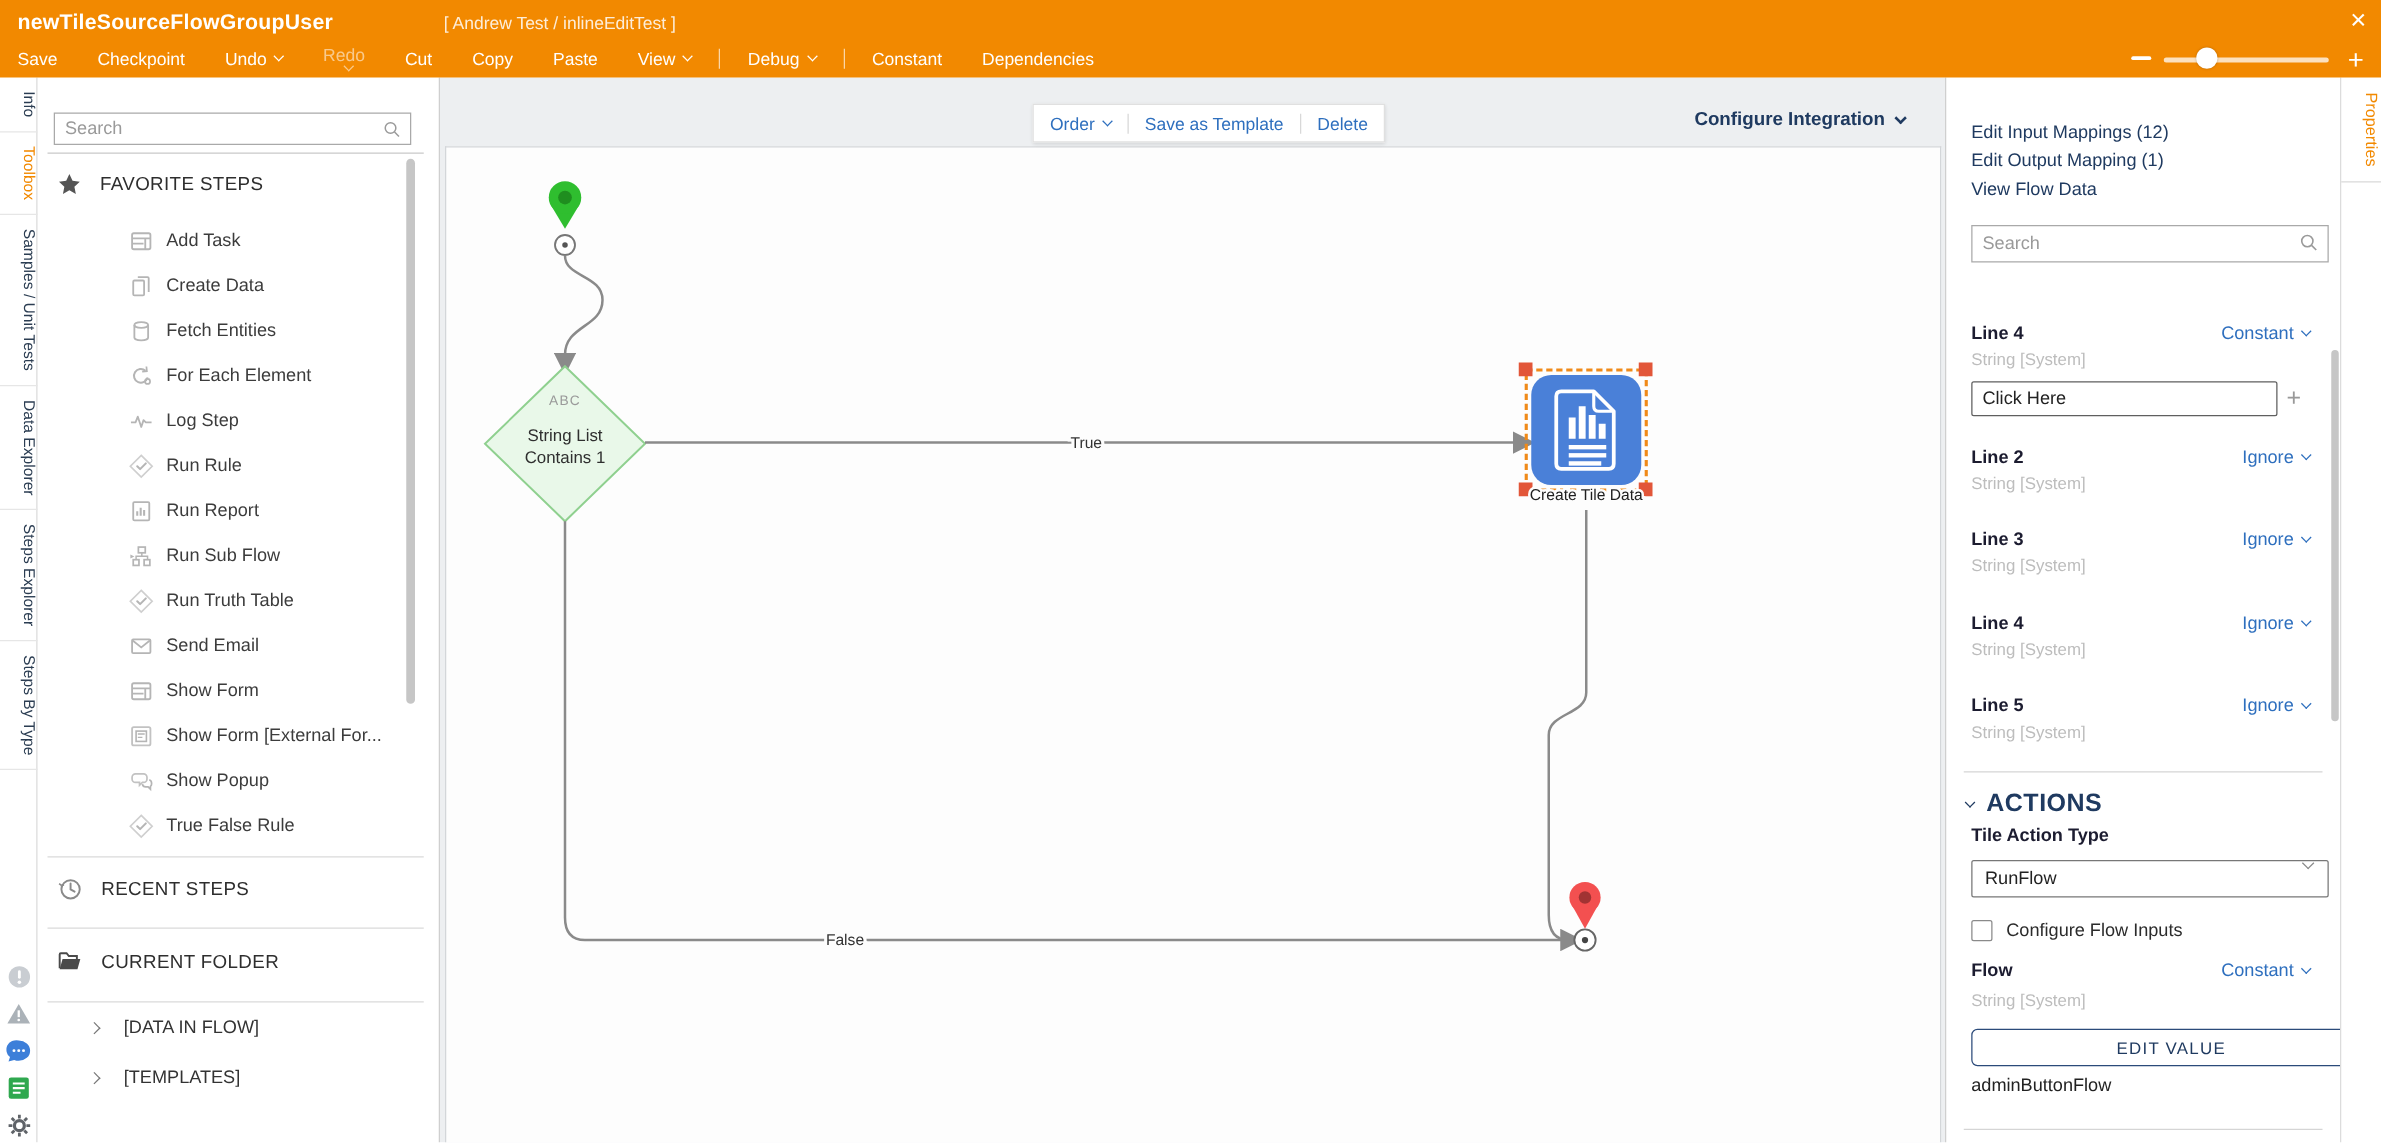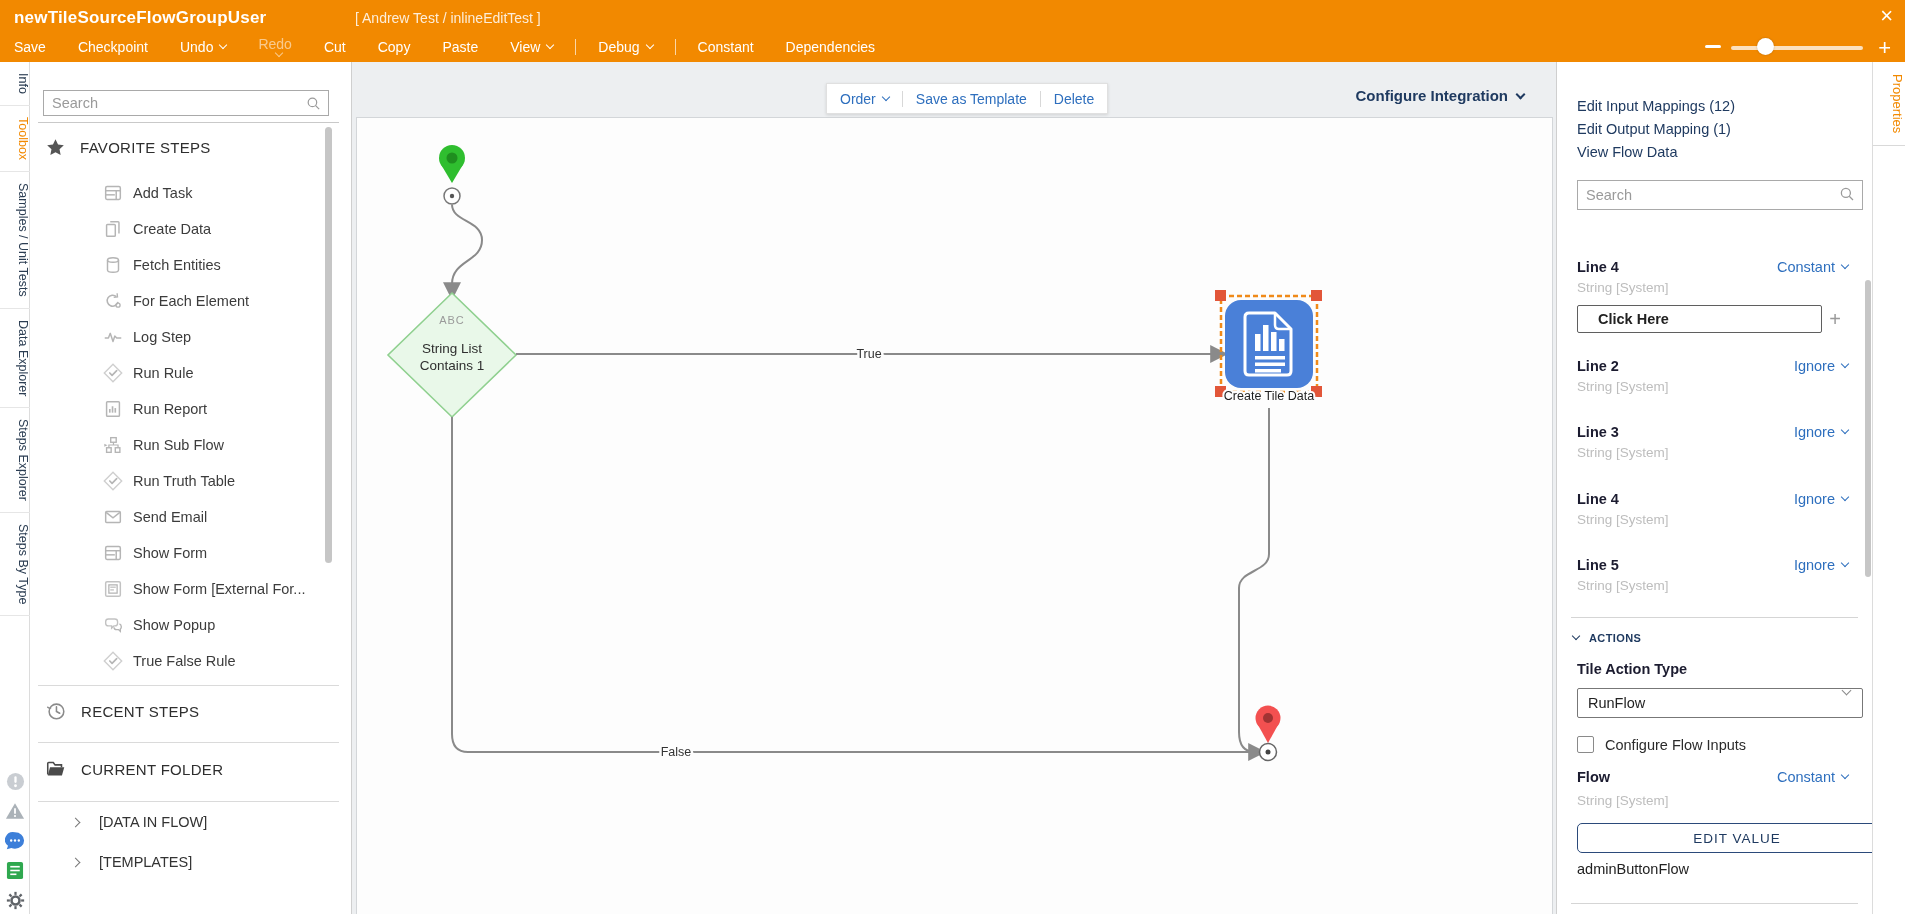--- a/index.html
+++ b/index.html
@@ -81,24 +81,24 @@
   .prop-line { position:absolute; left:20px; right:24px; }
   .prop-line:nth-of-type(1){ top:194px; } .prop-line:nth-of-type(2){ top:293px; }
   .prop-line:nth-of-type(3){ top:359px; } .prop-line:nth-of-type(4){ top:426px; }
   .prop-line:nth-of-type(5){ top:492px; }
   .pl-name-row { display:flex; justify-content:space-between; align-items:center; height:22px; }
   .pl-name { font-size:14.5px; font-weight:bold; color:#1C1C30; }
   .pl-mapping { font-size:14.5px; color:var(--link-blue,#2E6FBE); display:flex; align-items:center; cursor:pointer; }
   .pl-mapping .chev { border-color:var(--link-blue,#2E6FBE); }
   .pl-type { height:22px; margin-top:2px; font-size:13.5px; color:#BDBDBD; }
   .pl-input-row { margin-top:3px; display:flex; align-items:center; }
-  .pl-input { flex:1; height:28px; border:1px solid #5F5F5F; border-radius:2px; font-size:14.5px; color:#222; padding:0 20px; font-family:inherit; outline:none;font-weight:bold; }
+  .pl-input { flex:1; height:28px; border:1px solid #5F5F5F; border-radius:2px; font-size:14.5px; color:#222; padding:0 8px; font-family:inherit; outline:none; }
   .pl-plus { width:26px; text-align:center; font-size:20px; color:#999; cursor:pointer; }
   .rp-divider { position:absolute; left:14px; right:14px; height:1px; background:#D5D5D5; }
-  .actions-head { position:absolute; top:570px; left:16px; display:flex; align-items:center; font-size:11px; font-weight:bold; color:var(--navy,#1F3A60); letter-spacing:.4px; cursor:pointer; }
+  .actions-head { position:absolute; top:570px; left:16px; display:flex; align-items:center; font-size:20px; font-weight:bold; color:var(--navy,#1F3A60); letter-spacing:.4px; cursor:pointer; }
   .actions-head .chev { margin:0 10px 0 0; border-color:var(--navy,#1F3A60); top:-2px; }
   .fld-label { position:absolute; left:20px; font-size:14.5px; font-weight:bold; color:#1C1C30; }
   .rp-select { position:absolute; top:626px; left:20px; width:286px; height:30px; border:1px solid #777; border-radius:2px; background:#fff; display:flex; align-items:center; padding:0 10px; font-size:14.5px; color:#222; cursor:pointer; }
   .rp-select .chev { position:absolute; right:12px; border-color:#8A8A8A; width:7px; height:7px; }
   .cfg-inputs-row { position:absolute; top:674px; left:20px; display:flex; align-items:center; }
   .flow-row { position:absolute; top:707px; left:20px; right:24px; display:flex; justify-content:space-between; align-items:center; }
   .flow-type { position:absolute; top:731px; left:20px; font-size:13.5px; color:#BDBDBD; }
   .edit-value-btn { position:absolute; top:761px; left:20px; width:320px; height:30px; border:1px solid #2B4A7A; border-radius:5px; background:#fff; color:var(--navy,#1F3A60); font-size:13.5px; letter-spacing:1px; display:flex; align-items:center; justify-content:center; cursor:pointer; }
   .flow-value { position:absolute; top:799px; left:20px; font-size:14.5px; color:#222; }
   .rp-scroll { position:absolute; left:308px; top:218px; width:6px; height:297px; background:#C6C6C6; border-radius:3px; }

